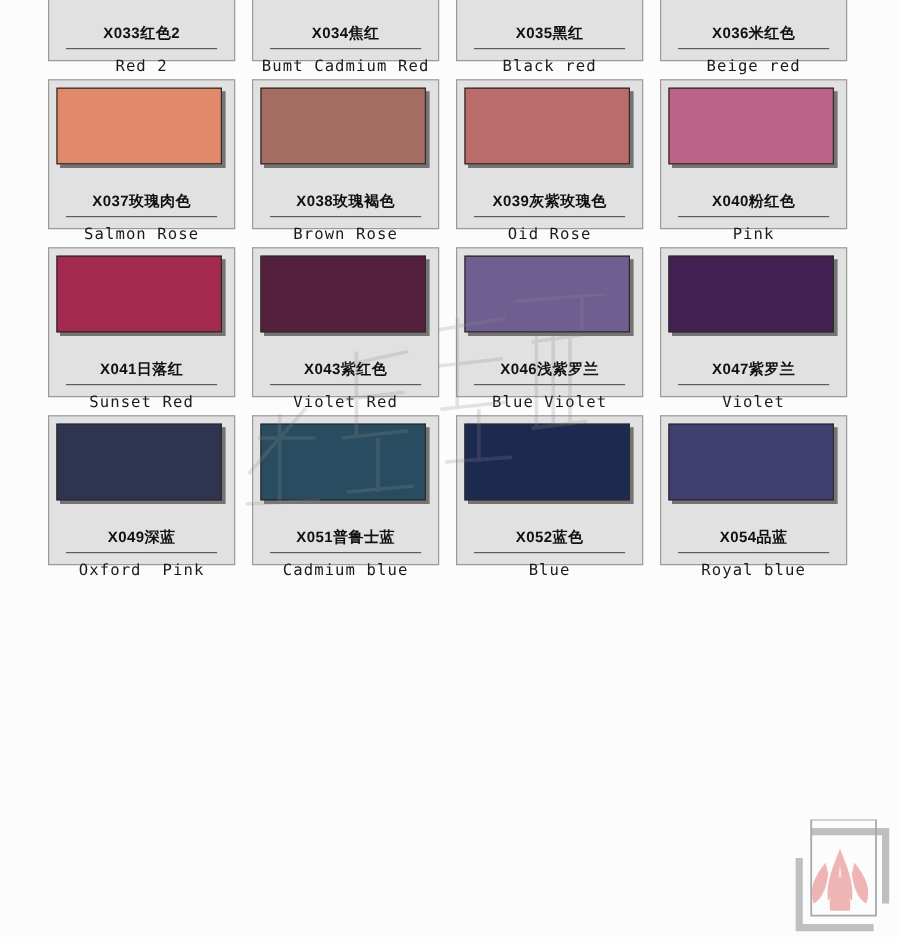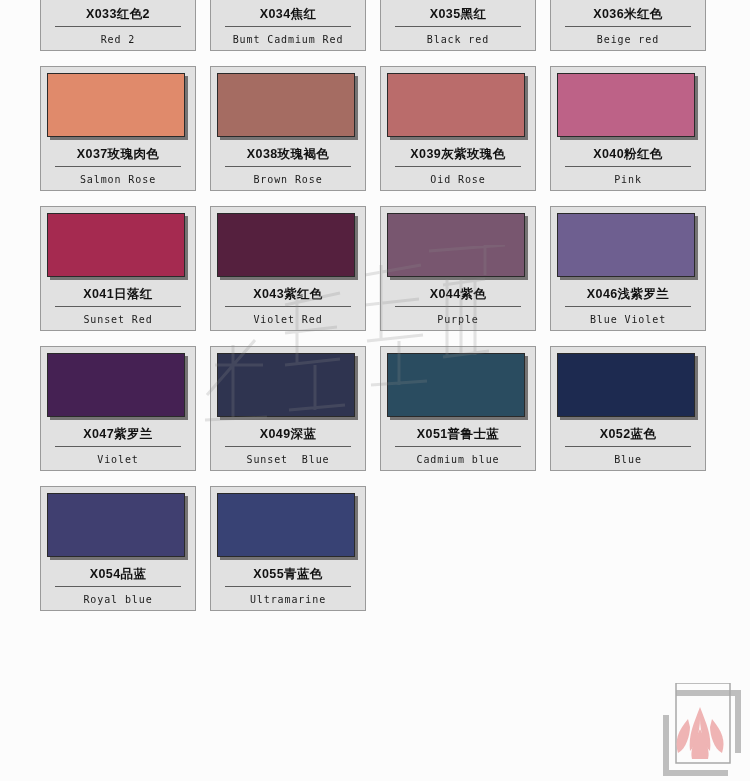--- a/index.html
+++ b/index.html
@@ -55,34 +55,34 @@
     box-shadow: 3px 3px 0 rgba(30,25,25,0.55);
   }
 
   .swatch-label-cn {
     font-size: 12.5px;
     font-weight: bold;
     color: #111111;
     letter-spacing: 0.4px;
     text-align: center;
     line-height: 1;
-    padding-top: 7px;
+    padding-top: 21px;
     white-space: nowrap;
   }
 
   .swatch-divider {
     width: 126px;
     height: 1px;
     background: #5d5d5d;
     margin: 5px 0 0 0;
     flex: none;
   }
 
   .swatch-label-en {
-    font-size: 10px;
+    font-size: 13px;
     color: #1a1a1a;
     letter-spacing: 0.9px;
     text-align: left;
     line-height: 1;
     padding-top: 8px;
     white-space: pre;
     font-family: "DejaVu Sans Mono", "Liberation Mono", monospace;
   }
 
   
@@ -177,49 +177,41 @@
     <div class="swatch-card">
       <div class="swatch-chip-wrap">
         <div class="swatch-chip" style="background: rgb(85, 32, 62);"></div>
       </div>
       <div class="swatch-label-cn">X043紫红色</div>
       <div class="swatch-divider"></div>
       <div class="swatch-label-en">Violet Red</div>
     </div>
     <div class="swatch-card">
       <div class="swatch-chip-wrap">
-        <div class="swatch-chip" style="background: rgb(120, 86, 111);"></div>
-      </div>
-      <div class="swatch-label-cn">X044紫色</div>
-      <div class="swatch-divider"></div>
-      <div class="swatch-label-en">Purple</div>
-    </div>
-    <div class="swatch-card">
-      <div class="swatch-chip-wrap">
         <div class="swatch-chip" style="background: rgb(110, 95, 144);"></div>
       </div>
       <div class="swatch-label-cn">X046浅紫罗兰</div>
       <div class="swatch-divider"></div>
       <div class="swatch-label-en">Blue Violet</div>
     </div>
     <div class="swatch-card">
       <div class="swatch-chip-wrap">
         <div class="swatch-chip" style="background: rgb(69, 33, 83);"></div>
       </div>
       <div class="swatch-label-cn">X047紫罗兰</div>
       <div class="swatch-divider"></div>
       <div class="swatch-label-en">Violet</div>
     </div>
     <div class="swatch-card">
       <div class="swatch-chip-wrap">
         <div class="swatch-chip" style="background: rgb(47, 52, 80);"></div>
       </div>
       <div class="swatch-label-cn">X049深蓝</div>
       <div class="swatch-divider"></div>
-      <div class="swatch-label-en">Sunset  Blue</div>
+      <div class="swatch-label-en">Oxford  Pink</div>
     </div>
     <div class="swatch-card">
       <div class="swatch-chip-wrap">
         <div class="swatch-chip" style="background: rgb(42, 76, 96);"></div>
       </div>
       <div class="swatch-label-cn">X051普鲁士蓝</div>
       <div class="swatch-divider"></div>
       <div class="swatch-label-en">Cadmium blue</div>
     </div>
     <div class="swatch-card">
@@ -230,28 +222,20 @@
       <div class="swatch-divider"></div>
       <div class="swatch-label-en">Blue</div>
     </div>
     <div class="swatch-card">
       <div class="swatch-chip-wrap">
         <div class="swatch-chip" style="background: rgb(64, 63, 112);"></div>
       </div>
       <div class="swatch-label-cn">X054品蓝</div>
       <div class="swatch-divider"></div>
       <div class="swatch-label-en">Royal blue</div>
-    </div>
-    <div class="swatch-card">
-      <div class="swatch-chip-wrap">
-        <div class="swatch-chip" style="background: rgb(56, 66, 116);"></div>
-      </div>
-      <div class="swatch-label-cn">X055青蓝色</div>
-      <div class="swatch-divider"></div>
-      <div class="swatch-label-en">Ultramarine</div>
     </div>
   </div>
 
 <svg id="center-watermark" viewBox="0 0 330 185" xmlns="http://www.w3.org/2000/svg">
   <g fill="none" stroke="#8a8a8a" stroke-width="3" opacity="0.75">
     <path d="M22,150 L70,95 M30,120 L78,120 M48,100 L48,175 M20,175 L82,172"></path>
     <path d="M100,60 L155,48 M112,48 L112,120 M100,88 L152,82 M100,120 L155,114 M130,120 L130,165 M104,165 L160,160"></path>
     <path d="M180,30 L236,20 M196,20 L196,96 M180,60 L234,54 M182,96 L238,90 M214,96 L214,140 M186,140 L242,136"></path>
     <path d="M258,40 L300,34 M262,34 L262,110 M276,34 L276,110 M290,34 L290,110 M258,112 L304,106"></path>
     <path d="M244,6 L320,0 M300,0 L300,30"></path>

